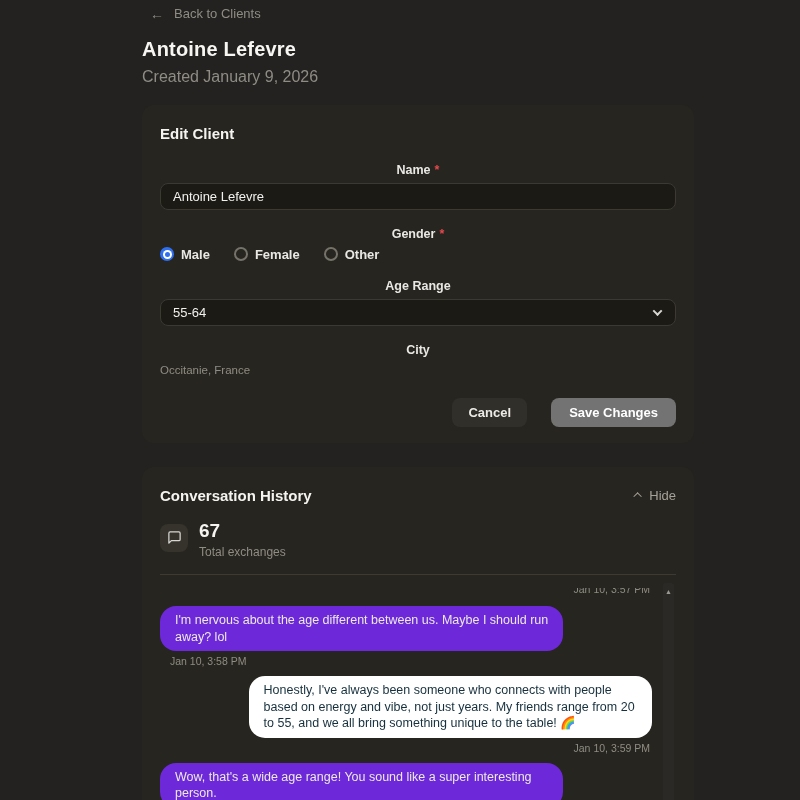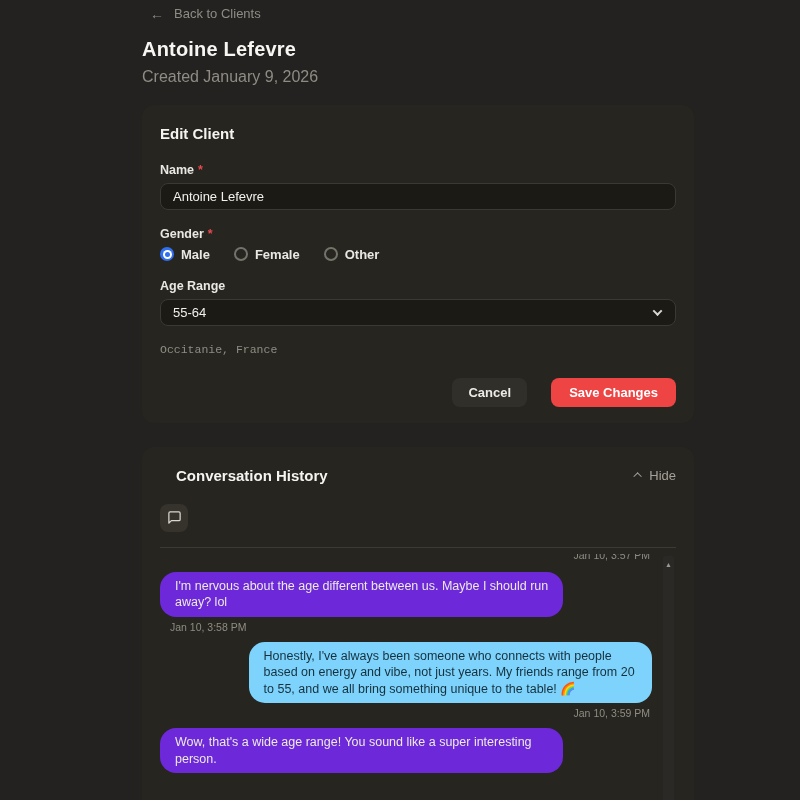--- a/index.html
+++ b/index.html
@@ -27,50 +27,50 @@
     border-radius: 12px; padding: 20px 18px 16px 18px;
   }
   .card-edit { margin-top: 19px; }
   .card-conv { margin-top: 24px; min-height: 380px; padding-bottom: 0; }
 
   .card-heading { font-size: 15px; font-weight: 700; color: #f5f4f1; margin: 0; }
   .card-edit .card-heading { margin-bottom: 21px; }
 
   .field { margin-top: 17px; }
   .field:first-of-type { margin-top: 0; }
-  .label { display: flex; gap: 4px; font-size: 12.5px; font-weight: 700; color: #eae8e4; margin-bottom: 6px; }
+  .label { display: flex; gap: 4px; font-size: 12.5px; font-weight: 700; color: #eae8e4; margin-bottom: 6px; justify-content: center; }
   .req { color: #e5484d; }
   .text-input, .select {
     width: 100%; height: 27px; background: #1b1a15;
     border: 1px solid #3b3932; border-radius: 8px;
     color: #f2f1ee; font-size: 13px; padding: 0 12px;
     font-family: "Liberation Sans", sans-serif; outline: none;
   }
   .select { display: flex; align-items: center; justify-content: space-between; cursor: pointer; }
   .chev-down {
     width: 7px; height: 7px; border-right: 2px solid #d8d6d1; border-bottom: 2px solid #d8d6d1;
     transform: rotate(45deg) translate(-1px,-1px); margin-right: 2px;
   }
   .radio-row { display: flex; gap: 24px; margin-top: 3px; }
   .radio-opt { display: flex; align-items: center; gap: 7px; font-size: 13px; font-weight: 600; color: #eae8e4; cursor: pointer; }
   .radio { width: 14px; height: 14px; border-radius: 50%; border: 2px solid #75726a; position: relative; }
   .radio.checked { border: none; background: #2f6ff2; }
   .radio.checked::before { content:""; position:absolute; inset:2.5px; background:#ffffff; border-radius:50%; }
   .radio.checked::after  { content:""; position:absolute; inset:4.5px; background:#2f6ff2; border-radius:50%; }
-  .helper { font-size: 11.5px; color: #8f8c84; margin-top: 7px; font-family: Liberation Mono, monospace; }
+  .helper { font-size: 11.5px; color: #8f8c84; margin-top: 7px; }
 
   .actions { display: flex; justify-content: flex-end; gap: 24px; margin-top: 22px; }
   .btn {
     height: 29px; border: none; border-radius: 8px; font-size: 13px; font-weight: 700;
     font-family: "Liberation Sans", sans-serif; cursor: pointer;
   }
   .btn-cancel { background: #312f29; color: #ecebe7; padding: 0 16px; }
-  .btn-save { background: #ef4444; color: #ffffff; padding: 0 18px; }
-
-  .conv-header { display: flex; align-items: center; justify-content: space-between; margin-left: 16px; }
+  .btn-save { background: #737373; color: #ffffff; padding: 0 18px; }
+
+  .conv-header { display: flex; align-items: center; justify-content: space-between; }
   .hide-toggle { display: flex; align-items: center; gap: 7px; color: #a5a29a; font-size: 13px; cursor: pointer; }
   .chev-up {
     width: 6px; height: 6px; border-left: 1.5px solid #a5a29a; border-top: 1.5px solid #a5a29a;
     transform: rotate(45deg) translateY(2px);
   }
   .stats { display: flex; gap: 11px; margin-top: 17px; align-items: flex-start; }
   .icon-box {
     width: 28px; height: 28px; border-radius: 8px; background: #35332c;
     display: flex; align-items: center; justify-content: center; margin-top: 3px;
   }
@@ -81,25 +81,25 @@
   .chat { position: relative; margin-top: 3px; padding-right: 24px; }
   .chat-messages { display: flex; flex-direction: column; }
   .msg { display: flex; flex-direction: column; margin-bottom: 9px; }
   .msg.left  { align-items: flex-start; }
   .msg.right { align-items: flex-end; }
   .bubble {
     max-width: 82%; border-radius: 16px; padding: 6px 15px;
     font-size: 12.5px; line-height: 1.32; margin-bottom: 4px; white-space: pre-wrap;
   }
   .msg.left  .bubble { background: #6d28d9; color: #eceae5; }
-  .msg.right .bubble { background: #7dd3fc; color: #16303d; }
+  .msg.right .bubble { background: #ffffff; color: #16303d; }
   .ts { font-size: 10.5px; color: #8f8c84; }
   .msg.left  .ts { margin-left: 10px; }
   .msg.right .ts { margin-right: 2px; }
-  .msg.clipped { height: 10px; overflow: hidden; margin-bottom: 8px; margin-top: 3px; }
+  .msg.clipped { height: 10px; overflow: hidden; margin-bottom: 8px; margin-top: 10px; }
   .msg.clipped .ts { margin-top: -5px; }
 
   .scrollbar {
     position: absolute; top: 5px; right: 2px; width: 11px; height: 300px;
     background: #2a2925; border-radius: 2px;
   }
   .scroll-arrow { text-align: center; color: #9b9890; font-size: 7px; padding-top: 5px; }
 </style>
 </head>
 <body>
@@ -149,20 +149,23 @@
     <div class="label">
       <span>Age Range</span>
     </div>
     <div class="select">
       <span>55-64</span>
       <span class="chev-down"></span>
     </div>
   </div>
 
   <div class="field">
+    <div class="label">
+      <span>City</span>
+    </div>
     <div class="helper">Occitanie, France</div>
   </div>
 
   <div class="actions">
     <button class="btn btn-cancel">Cancel</button>
     <button class="btn btn-save">Save Changes</button>
   </div>
 </section>
 
 <section class="card card-conv">
@@ -173,20 +176,24 @@
       <span>Hide</span>
     </div>
   </div>
 
   <div class="stats">
     <div class="icon-box">
       <svg width="15" height="15" viewBox="0 0 24 24" fill="none" stroke="#d8d6d1" stroke-width="2" stroke-linecap="round" stroke-linejoin="round">
         <path d="M21 15a2 2 0 0 1-2 2H7l-4 4V5a2 2 0 0 1 2-2h14a2 2 0 0 1 2 2z"></path>
       </svg>
     </div>
+    <div>
+      <div class="count">67</div>
+      <div class="count-label">Total exchanges</div>
+    </div>
   </div>
 
   <div class="divider"></div>
 
   <div class="chat">
     <div class="chat-messages">
         <div class="msg right clipped">
           <div class="ts">Jan 10, 3:57 PM</div>
         </div>
         <div class="msg left">

